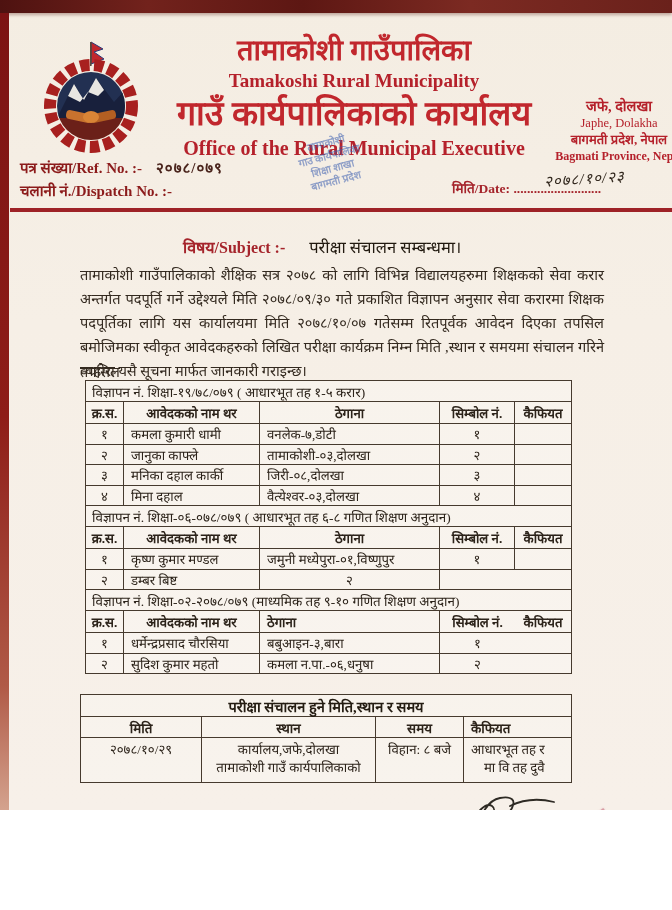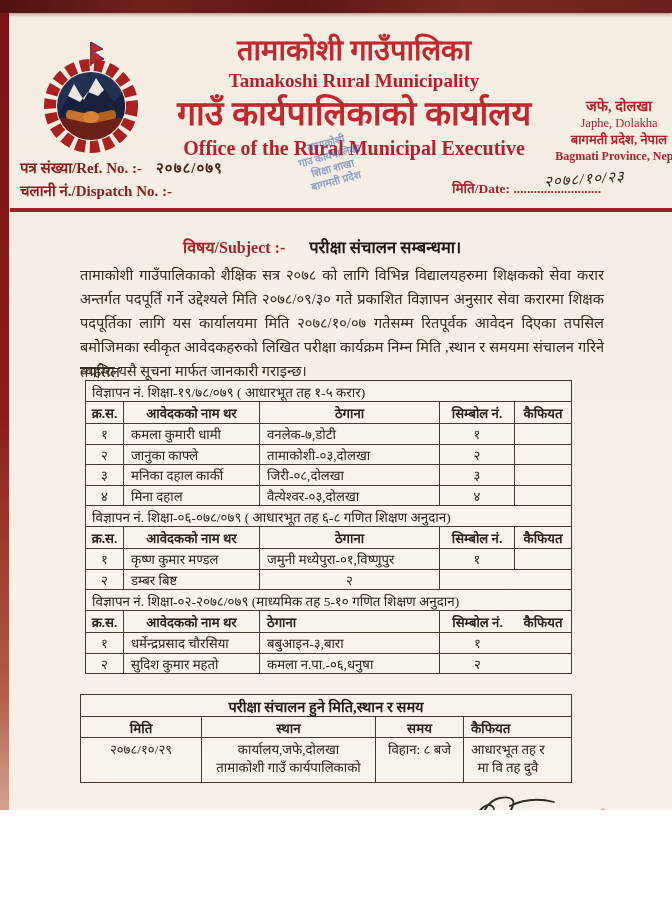--- a/index.html
+++ b/index.html
@@ -27,21 +27,21 @@
   .ref-value{color:#4a241c;margin-left:14px;letter-spacing:1px;}
   .date-line{position:absolute;left:452px;top:179px;width:215px;color:#a5242b;font-size:13.5px;font-weight:bold;}
   .date-hand{position:absolute;left:92px;top:-11px;color:#33291f;font-size:15px;font-style:italic;
         transform:rotate(-4deg);letter-spacing:1px;font-weight:normal;}
   .blue-stamp{position:absolute;left:256px;top:136px;width:150px;text-align:center;
         transform:rotate(-15deg);color:rgba(62,96,176,.55);font-size:10.5px;line-height:13px;font-weight:bold;}
   .rule{position:absolute;left:10px;top:208px;width:662px;height:3.5px;background:#9e2227;}
   
   .subject-row{position:absolute;left:183px;top:235px;font-size:16px;}
   .subject-label{color:#a5242b;font-weight:bold;}
-  .subject-text{color:#21190f;font-weight:bold;margin-left:20px;font-size:16.5px;}
+  .subject-text{color:#21190f;font-weight:normal;margin-left:20px;font-size:16.5px;}
   .body-text{position:absolute;left:80px;top:263px;width:524px;font-size:14.6px;line-height:24px;
         color:#33291f;text-align:justify;}
   .tapasil{position:absolute;left:80px;top:361px;font-size:14.5px;color:#33291f;}
   
   .main-table{position:absolute;left:85px;top:380px;width:485px;border:1.6px solid #463a2e;background:rgba(255,255,255,.25);}
   .grid5{display:grid;grid-template-columns:38px 136px 180px 75px 56px;}
   .t-title{height:21px;border-bottom:1px solid #463a2e;font-size:13.4px;color:#2c231a;
         padding:2px 0 0 6px;box-sizing:border-box;white-space:nowrap;}
   .t-head{height:21px;border-bottom:1px solid #463a2e;font-size:13.2px;color:#2c231a;font-weight:bold;}
   .t-row{height:19.5px;border-bottom:1px solid #463a2e;font-size:13.2px;color:#2c231a;}
@@ -52,21 +52,21 @@
   .cell.left{justify-content:flex-start;padding-left:7px;}
   .cell.no-r{border-right:none;}
   
   .schedule{position:absolute;left:80px;top:694px;width:490px;border:1.6px solid #463a2e;background:rgba(255,255,255,.2);}
   .grid4{display:grid;grid-template-columns:121px 174px 88px 107px;}
   .s-title{height:20px;border-bottom:1px solid #463a2e;text-align:center;font-size:14.6px;font-weight:bold;
         color:#241c12;padding-top:1px;}
   .s-head{height:20px;border-bottom:1px solid #463a2e;font-size:13.4px;font-weight:bold;color:#2c231a;}
   .s-row{height:44px;font-size:13.2px;color:#2c231a;}
   .s-row .cell{align-items:flex-start;padding-top:3px;white-space:normal;text-align:center;line-height:18px;}
-  .s-row .cell.left{text-align:center;}
+  .s-row .cell.left{text-align:right;}
   
   .signature{position:absolute;left:466px;top:794px;}
   .sign-date{position:absolute;left:452px;top:822px;font-size:15px;font-style:italic;color:#3a332b;
         transform:rotate(-5deg);letter-spacing:1px;}
   .pink-a{position:absolute;left:572px;top:808px;font-size:25px;font-weight:bold;color:rgba(203,116,131,.55);
         transform:rotate(-38deg);text-shadow:0 0 2px rgba(203,116,131,.4);}
   .pink-b{position:absolute;left:486px;top:836px;width:170px;font-size:21px;font-weight:bold;
         color:rgba(198,108,124,.55);transform:rotate(-35deg);text-shadow:0 0 2px rgba(198,108,124,.4);}
 </style>
 </head>
@@ -196,21 +196,21 @@
         <div class="cell left">जमुनी मध्येपुरा-०१,विष्णुपुर</div>
         <div class="cell">१</div>
         <div class="cell"></div>
       </div>
       <div class="t-row grid5">
         <div class="cell">२</div>
         <div class="cell left">डम्बर बिष्ट</div>
         <div class="cell">२</div>
         <div class="cell"></div>
       </div>
-      <div class="t-title">विज्ञापन नं. शिक्षा-०२-२०७८/०७९ (माध्यमिक तह 5-१० गणित शिक्षण अनुदान)</div>
+      <div class="t-title">विज्ञापन नं. शिक्षा-०२-२०७८/०७९ (माध्यमिक तह ९-१० गणित शिक्षण अनुदान)</div>
       <div class="t-head grid5">
         <div class="cell">क्र.स.</div>
         <div class="cell">आवेदकको नाम थर</div>
         <div class="cell left">ठेगाना</div>
         <div class="cell no-r">सिम्बोल नं.</div>
         <div class="cell">कैफियत</div>
       </div>
       <div class="t-row grid5">
         <div class="cell">१</div>
         <div class="cell left">धर्मेन्द्रप्रसाद चौरसिया</div>

